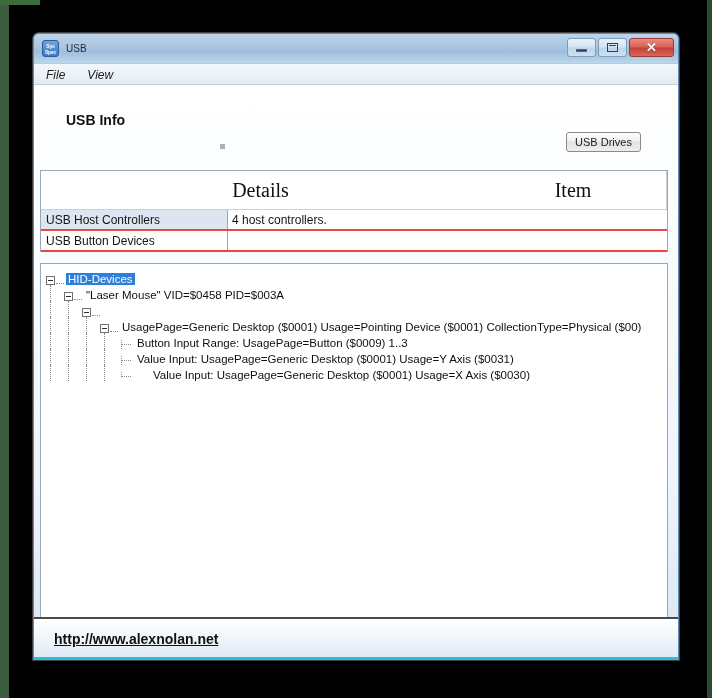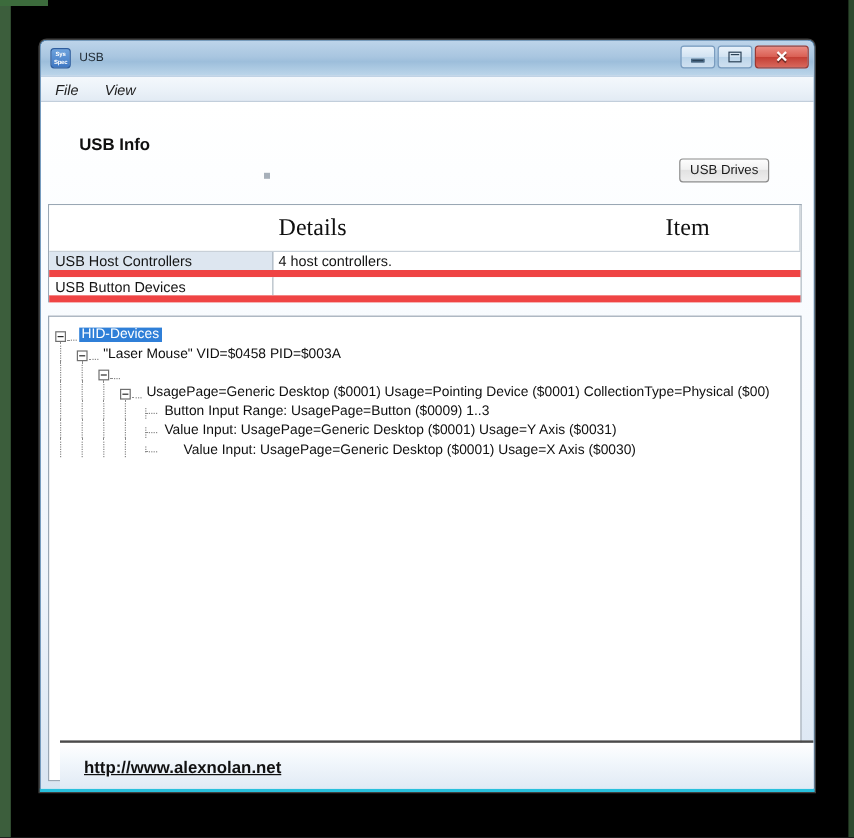--- a/index.html
+++ b/index.html
@@ -241,21 +241,21 @@
     align-items: center;
     justify-content: center;
     box-sizing: border-box;
   }
   .th-item { width: 187px; border-right: 1px solid #c8d0d8; }
   .th-details { flex: 1; }
 
   .tbl-row {
     display: flex;
     height: 21px;
-    border-bottom: 6px solid #ef4444;
+    border-bottom: 2px solid #ef4444;
     box-sizing: border-box;
   }
   .td-item {
     width: 187px;
     background: #dde6f0;
     border-right: 1px solid #9aa7b4;
     box-sizing: border-box;
     display: flex;
     align-items: center;
     padding-left: 5px;
@@ -378,21 +378,20 @@
     left: 0;
     right: 0;
     bottom: 0;
     height: 42px;
     border-top: 2px solid #4a4a4a;
     background: linear-gradient(to bottom, #ffffff 0%, #f3f8fc 35%, #dfe9f4 100%);
     display: flex;
     align-items: center;
     padding-left: 20px;
     box-sizing: border-box;
-    margin-left: 16px;
   }
   .footer-link {
     font-size: 14px;
     font-weight: bold;
     color: #111111;
     text-decoration: underline;
     font-family: "Liberation Sans", sans-serif;
   }
 </style>
 </head>

